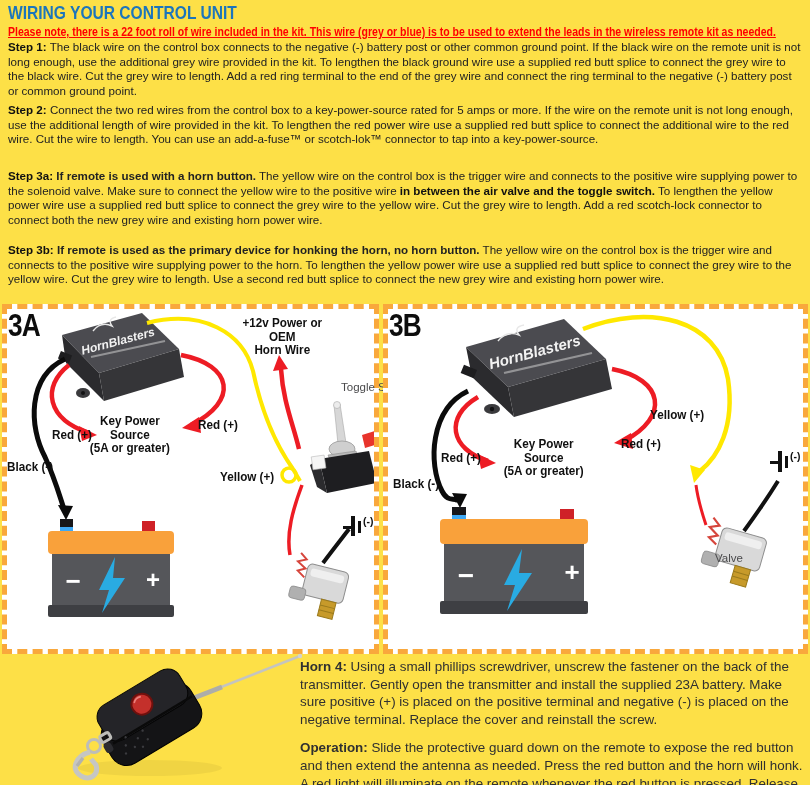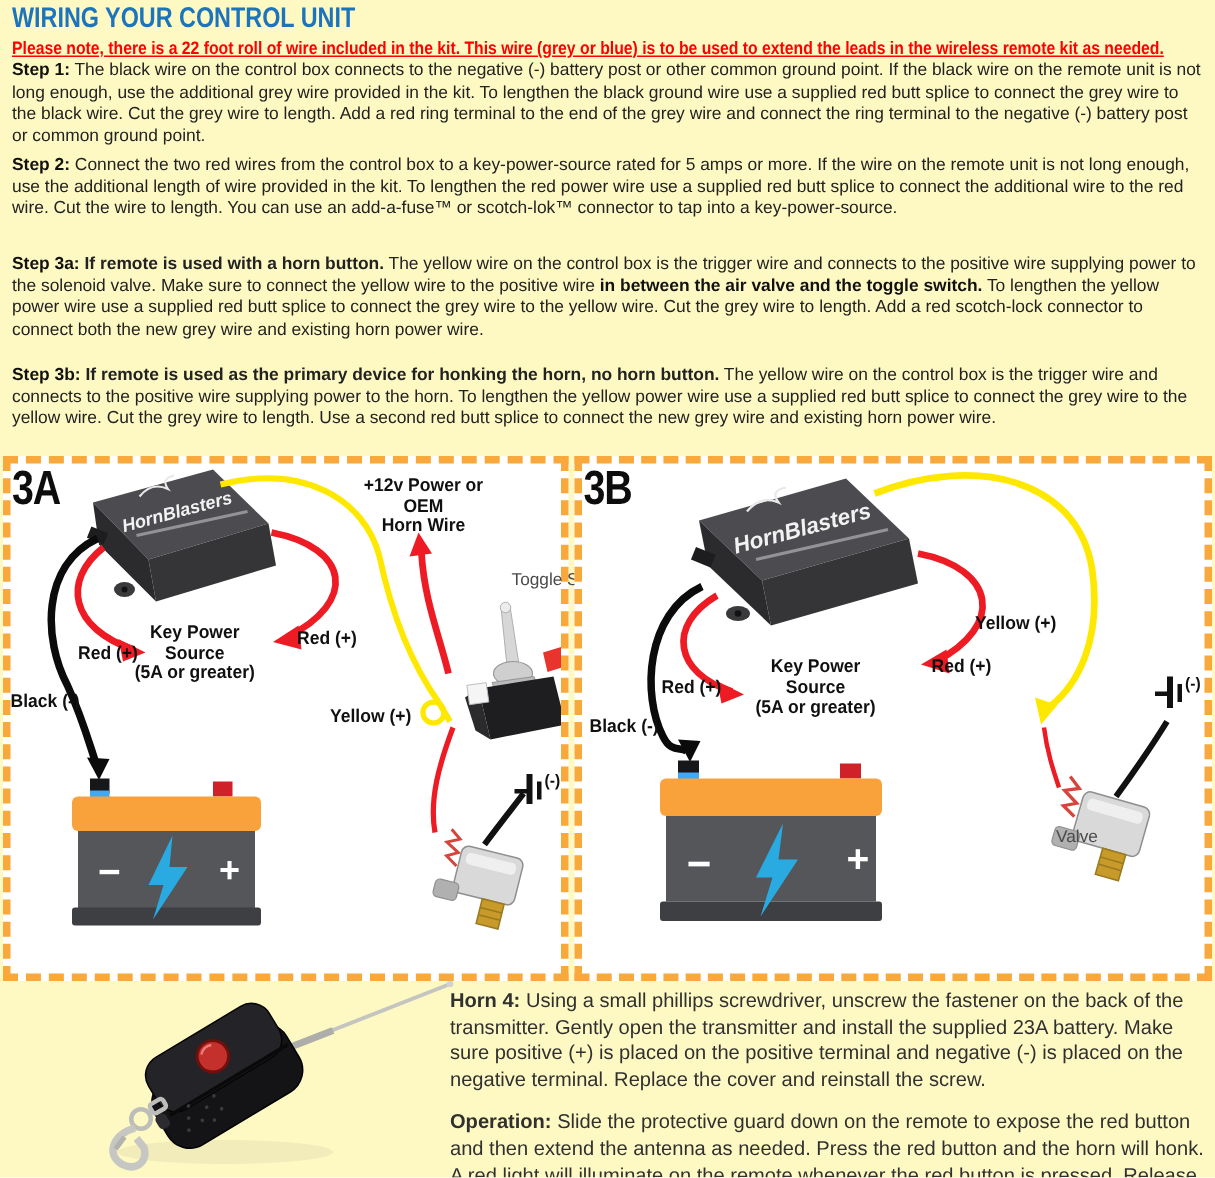--- a/index.html
+++ b/index.html
@@ -1,16 +1,16 @@
 <!DOCTYPE html>
 <html><head>
 <meta charset="utf-8">
 <style>
   html,body{margin:0;padding:0;background:#fff;}
-  .page{position:relative;width:810px;height:785px;background:#fef9c3;overflow:hidden;
+  .page{position:relative;width:810px;height:785px;background:#fde047;overflow:hidden;
         font-family:"Liberation Sans",sans-serif;color:#1a1a1a;}
   
   .title{position:absolute;left:8px;top:2px;font-size:19px;font-weight:bold;color:#1C75BC;
          letter-spacing:0px;transform:scaleX(.82);transform-origin:left top;white-space:nowrap;}
   .note{position:absolute;left:8px;top:25px;font-size:12px;font-weight:bold;color:#FF0000;
         text-decoration:underline;transform:scaleX(.875);transform-origin:left top;white-space:nowrap;}
   .para{position:absolute;left:8px;width:794px;font-size:11.6px;line-height:14.7px;color:#222;}
   .para b{color:#111;margin-top:38px;}
   .uh{font-weight:bold;}
   
@@ -201,21 +201,21 @@
       </g>
     </svg>
     <div class="pid">3B</div>
     <div class="lbl" style="left:262px;top:99px;">Yellow (+)</div>
     <div class="lbl" style="left:233px;top:128px;">Red (+)</div>
     <div class="lbl pre" style="left:112px;top:129px;width:92px;">Key Power
 Source
 (5A or greater)</div>
     <div class="lbl" style="left:53px;top:142px;">Red (+)</div>
     <div class="lbl" style="left:5px;top:168px;">Black (-)</div>
-    <div class="lbl lt" style="left:288px;top:243px;width:50px;">Valve</div>
+    <div class="lbl lt" style="left:288px;top:243px;width:50px;text-align:center;">Valve</div>
     <div class="lbl" style="left:402px;top:141px;font-size:11px;">(-)</div>
   </div>
 
   <div class="remote-wrap">
     <svg width="260" height="139" viewBox="0 0 260 139">
       <ellipse cx="100" cy="122" rx="72" ry="8" fill="#000" opacity=".05"></ellipse>
       <g>
         <line x1="128" y1="58" x2="250" y2="10" stroke="#c4c4c0" stroke-width="2.6"></line>
         <line x1="118" y1="62" x2="172" y2="41" stroke="#adada9" stroke-width="4.6"></line>
         <circle cx="250" cy="10" r="2.2" fill="#d2d2ce"></circle>

